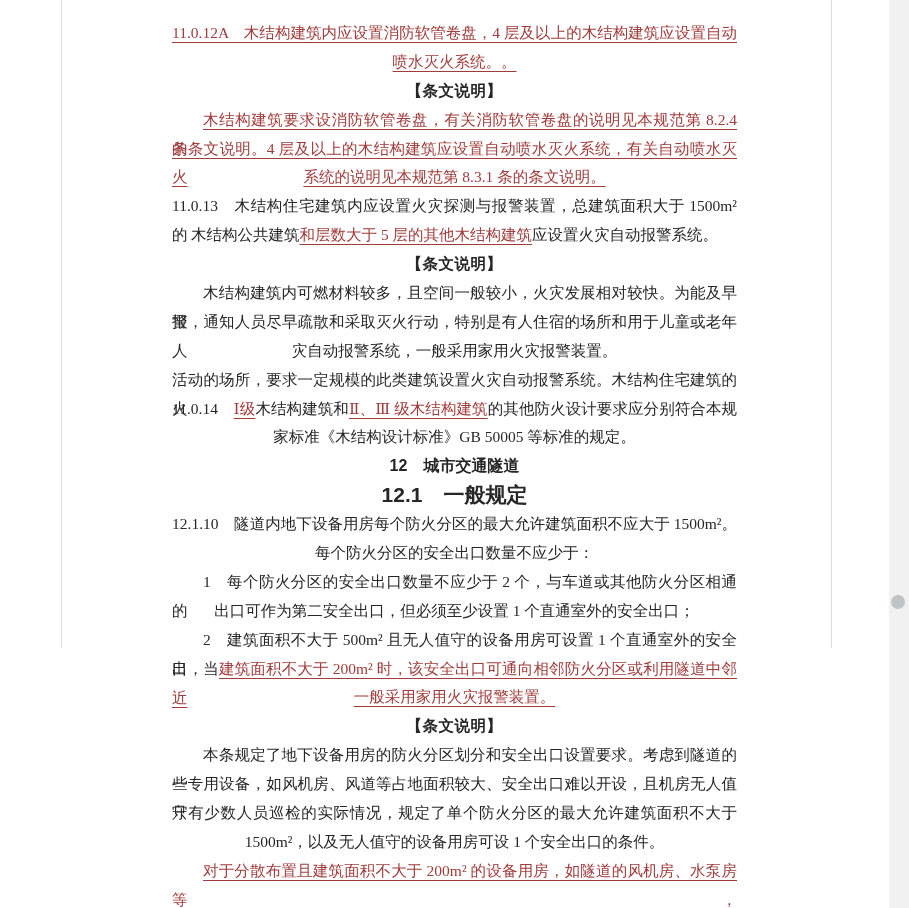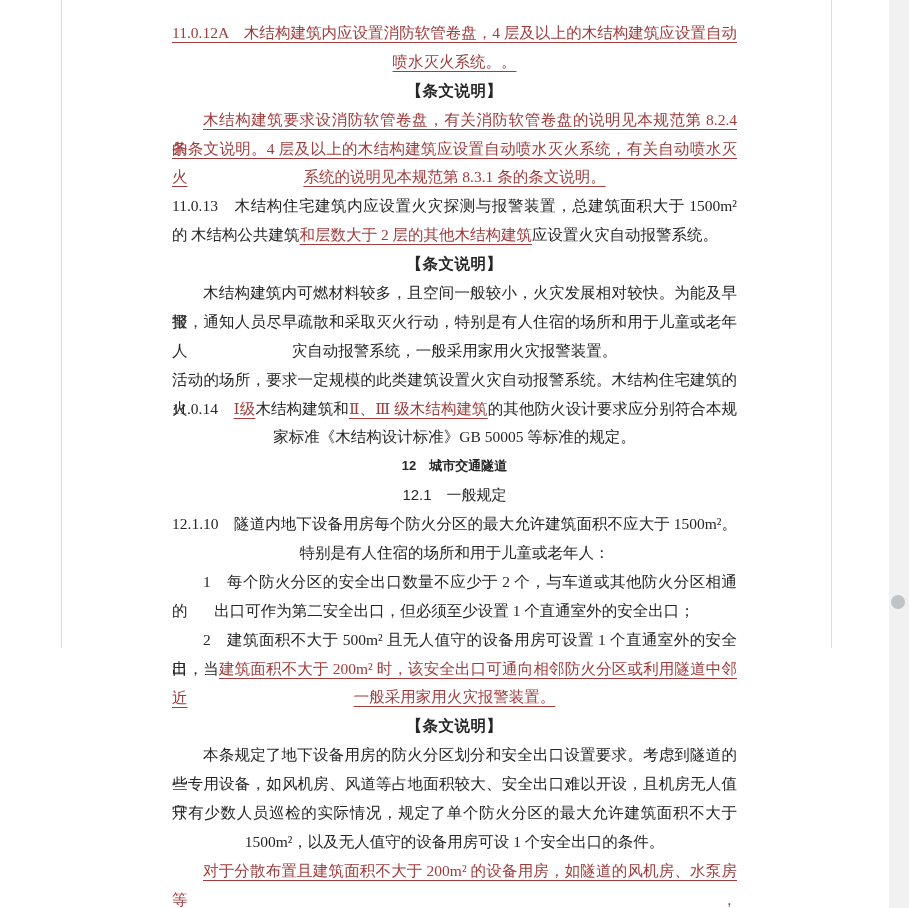--- a/index.html
+++ b/index.html
@@ -35,22 +35,22 @@
   .line {
     height: 28.9px; line-height: 28.9px;
     font-size: 15.5px;
     white-space: nowrap;
     color: var(--ink, #262626);
   }
   .line.fill   { text-align: justify; text-align-last: justify; white-space: normal; }
   .line.left   { text-align: center; }
   .line.center { text-align: center; }
   .line.indent { text-indent: 2em; }
-  .line.h1 { font-size: 13px; font-weight: bold; font-family: "Liberation Sans", "DejaVu Sans", sans-serif; }
-  .line.h2 { font-size: 15px; font-weight: normal; font-family: "Liberation Sans", "DejaVu Sans", sans-serif; }
+  .line.h1 { font-size: 16px; font-weight: bold; font-family: "Liberation Sans", "DejaVu Sans", sans-serif; }
+  .line.h2 { font-size: 21px; font-weight: bold; font-family: "Liberation Sans", "DejaVu Sans", sans-serif; }
 
   .run-black { color: var(--ink, #262626); }
   .run-red {
     color: var(--red, #a13c3c);
     text-decoration: underline;
     text-decoration-color: var(--red, #a13c3c);
     text-decoration-thickness: 1px;
     text-underline-offset: 4px;
   }
   .run-bold {
@@ -66,32 +66,32 @@
   <div class="page-edge left"></div>
   <div class="page-edge right"></div>
   <div class="content">
       <div class="line fill"><span class="run-red">11.0.12A　木结构建筑内应设置消防软管卷盘，4 层及以上的木结构建筑应设置自动</span></div>
       <div class="line left"><span class="run-red">喷水灭火系统。。</span></div>
       <div class="line left"><span class="run-black run-bold">【条文说明】</span></div>
       <div class="line fill indent"><span class="run-red">木结构建筑要求设消防软管卷盘，有关消防软管卷盘的说明见本规范第 8.2.4 条</span></div>
       <div class="line fill"><span class="run-red">的条文说明。4 层及以上的木结构建筑应设置自动喷水灭火系统，有关自动喷水灭火</span></div>
       <div class="line left"><span class="run-red">系统的说明见本规范第 8.3.1 条的条文说明。</span></div>
       <div class="line fill"><span class="run-black">11.0.13　木结构住宅建筑内应设置火灾探测与报警装置，总建筑面积大于 1500m² 的</span></div>
-      <div class="line left"><span class="run-black">木结构公共建筑</span><span class="run-red">和层数大于 2 层的其他木结构建筑</span><span class="run-black">应设置火灾自动报警系统。</span></div>
+      <div class="line left"><span class="run-black">木结构公共建筑</span><span class="run-red">和层数大于 5 层的其他木结构建筑</span><span class="run-black">应设置火灾自动报警系统。</span></div>
       <div class="line left"><span class="run-black run-bold">【条文说明】</span></div>
       <div class="line fill indent"><span class="run-black">木结构建筑内可燃材料较多，且空间一般较小，火灾发展相对较快。为能及早报</span></div>
       <div class="line fill"><span class="run-black">警，通知人员尽早疏散和采取灭火行动，特别是有人住宿的场所和用于儿童或老年人</span></div>
       <div class="line left"><span class="run-black">灾自动报警系统，一般采用家用火灾报警装置。</span></div>
       <div class="line fill"><span class="run-black">活动的场所，要求一定规模的此类建筑设置火灾自动报警系统。木结构住宅建筑的火</span></div>
       <div class="line fill"><span class="run-black">11.0.14　</span><span class="run-red">Ⅰ级</span><span class="run-black">木结构建筑和</span><span class="run-red">Ⅱ、Ⅲ 级木结构建筑</span><span class="run-black">的其他防火设计要求应分别符合本规</span></div>
       <div class="line left"><span class="run-black">家标准《木结构设计标准》GB 50005 等标准的规定。</span></div>
       <div class="line center h1"><span class="run-black">12　城市交通隧道</span></div>
       <div class="line center h2"><span class="run-black">12.1　一般规定</span></div>
       <div class="line fill"><span class="run-black">12.1.10　隧道内地下设备用房每个防火分区的最大允许建筑面积不应大于 1500m²。</span></div>
-      <div class="line left"><span class="run-black">特别是有人住宿的场所和用于儿童或老年人：</span></div>
+      <div class="line left"><span class="run-black">每个防火分区的安全出口数量不应少于：</span></div>
       <div class="line fill indent"><span class="run-black">1　每个防火分区的安全出口数量不应少于 2 个，与车道或其他防火分区相通的</span></div>
       <div class="line left"><span class="run-black">出口可作为第二安全出口，但必须至少设置 1 个直通室外的安全出口；</span></div>
       <div class="line fill indent"><span class="run-black">2　建筑面积不大于 500m² 且无人值守的设备用房可设置 1 个直通室外的安全出</span></div>
       <div class="line fill"><span class="run-black">口，当</span><span class="run-red">建筑面积不大于 200m² 时，该安全出口可通向相邻防火分区或利用隧道中邻近</span></div>
       <div class="line left"><span class="run-red">一般采用家用火灾报警装置。</span></div>
       <div class="line left"><span class="run-black run-bold">【条文说明】</span></div>
       <div class="line fill indent"><span class="run-black">本条规定了地下设备用房的防火分区划分和安全出口设置要求。考虑到隧道的一</span></div>
       <div class="line fill"><span class="run-black">些专用设备，如风机房、风道等占地面积较大、安全出口难以开设，且机房无人值守，</span></div>
       <div class="line fill"><span class="run-black">只有少数人员巡检的实际情况，规定了单个防火分区的最大允许建筑面积不大于</span></div>
       <div class="line left"><span class="run-black">1500m²，以及无人值守的设备用房可设 1 个安全出口的条件。</span></div>

